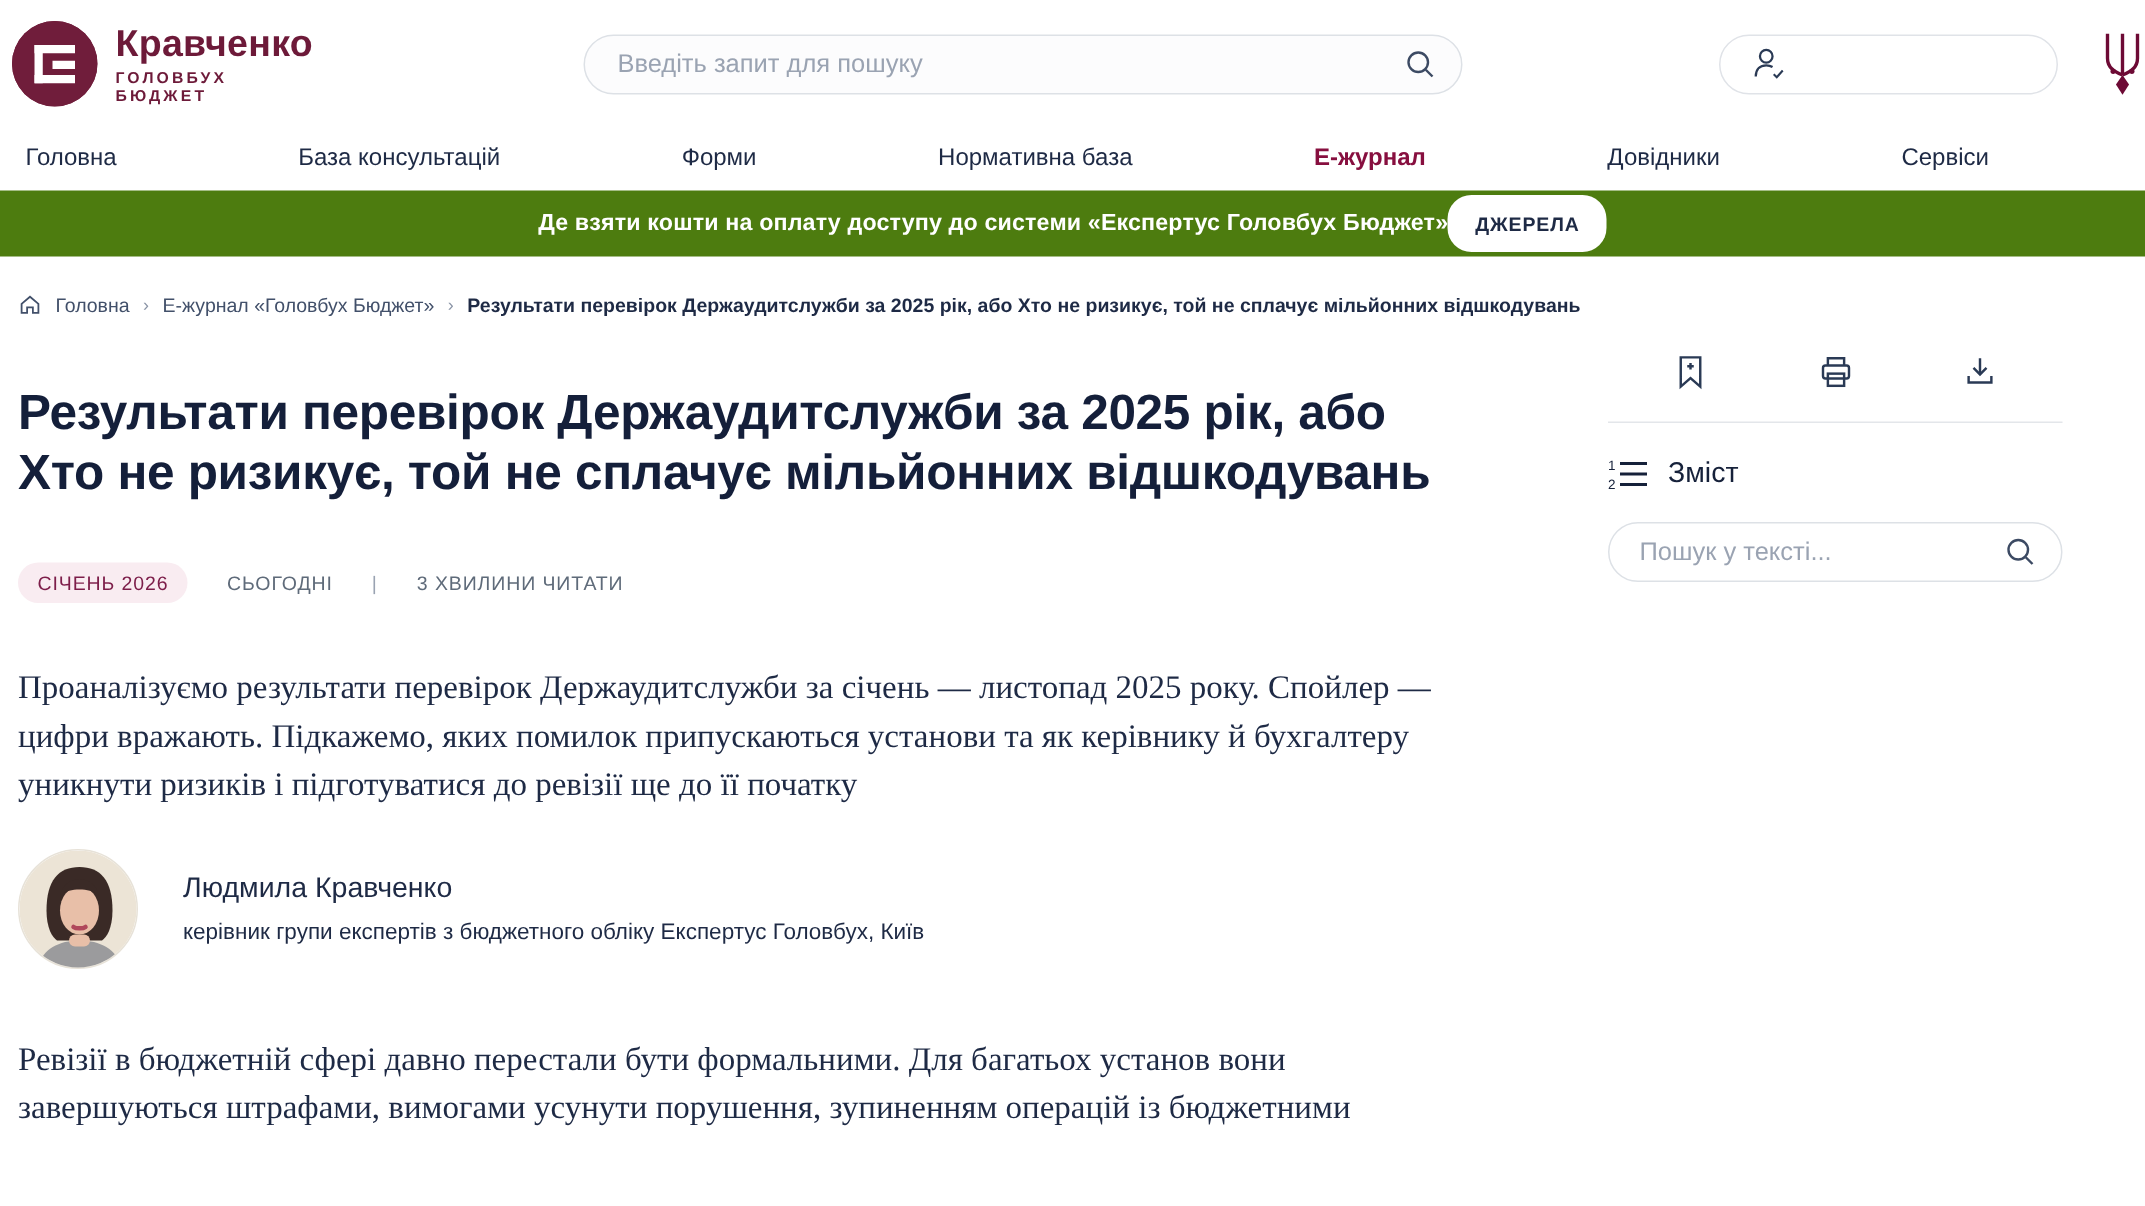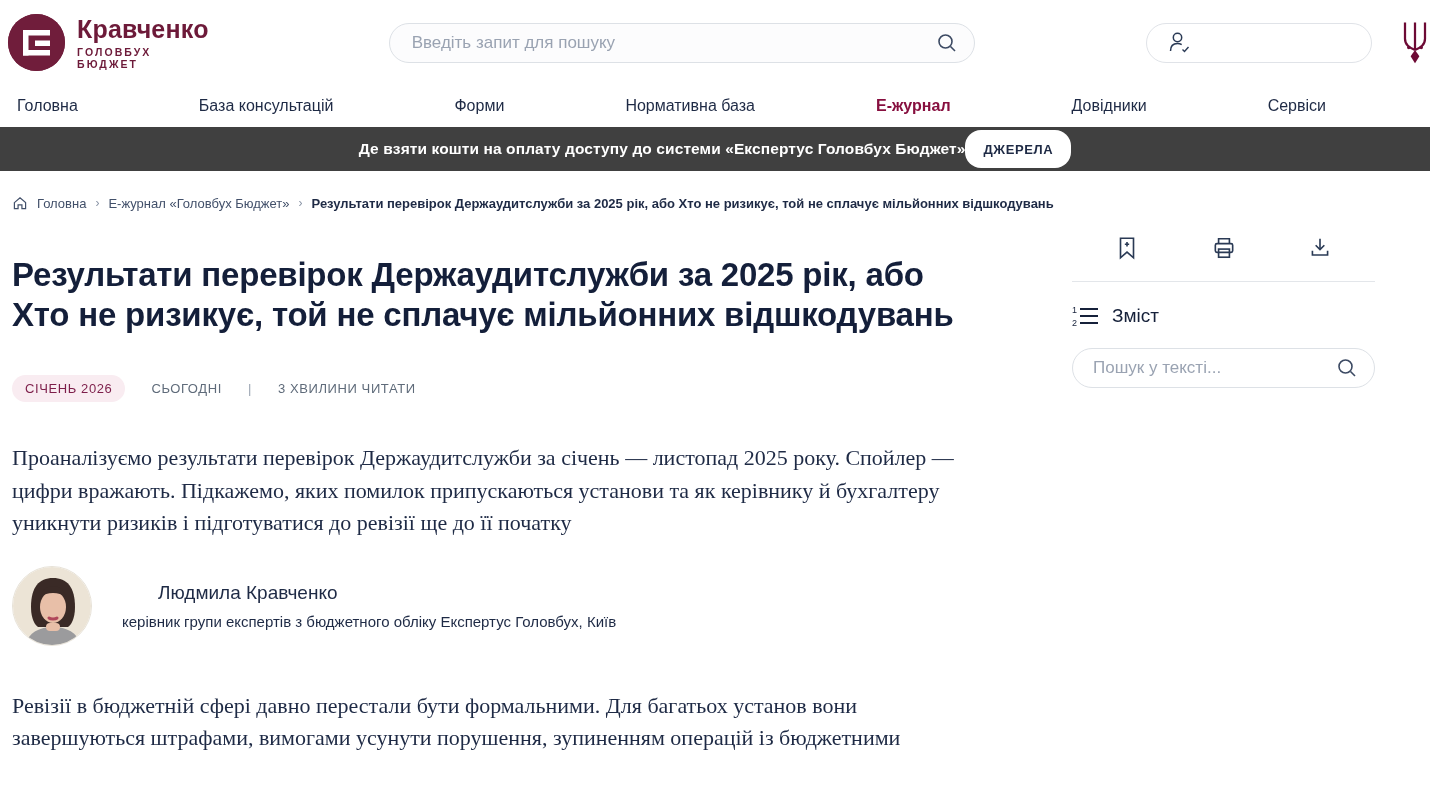--- a/index.html
+++ b/index.html
@@ -35,21 +35,21 @@
   }
   .trident-wrap { margin-left:28px; width:32px; display:flex; justify-content:center; }
 
   
   .nav { display:flex; justify-content:space-between; align-items:center;
     height:42px; padding:0 104px 0 17px; }
   .nav-item { font-size:16px; color:#1e2a45; cursor:pointer; white-space:nowrap; }
   .nav-item.active { color:#870f3f; font-weight:700; }
 
   
-  .banner { height:44px; background:#404040; display:flex; align-items:center;
+  .banner { height:44px; background:#4d7c0f; display:flex; align-items:center;
     justify-content:center; }
   .banner-text { color:#ffffff; font-size:15.5px; font-weight:700; letter-spacing:0.1px; }
   .banner-btn { background:#ffffff; color:#1e2a45; border:none; border-radius:16px;
     height:38px; padding:0 18px; font-family:"Liberation Sans", sans-serif;
     font-size:13px; font-weight:700; letter-spacing:0.6px; cursor:pointer; }
 
   
   .breadcrumb { display:flex; align-items:center; gap:9px; margin:24px 0 0 12px;
     font-size:13px; color:#42506a; white-space:nowrap; }
   .crumb { cursor:pointer; }
@@ -68,21 +68,21 @@
   .meta { display:flex; align-items:center; margin-top:40px; gap:26px;
     font-size:13px; letter-spacing:0.6px; color:#5f6b7a; }
   .issue-pill { background:#f9ecf1; color:#7d1e4a; border-radius:14px;
     padding:6px 13px; font-size:13px; letter-spacing:0.6px; cursor:pointer; }
   .meta-sep { color:#9aa3b2; }
   .lead { margin-top:40px; font-family:"Liberation Serif", serif; font-size:22px;
     line-height:32.5px; color:#1e2a45; max-width:945px; }
   .author { display:flex; align-items:center; margin-top:26px; gap:30px; }
   .avatar { width:80px; height:80px; border-radius:50%; overflow:hidden;
     border:1px solid #e7e2d8; flex:0 0 80px; }
-  .author-name { font-size:19px; color:#1e2a45;margin-left:36px; }
+  .author-name { font-size:19px; color:#1e2a45; }
   .author-role { font-size:15px; color:#1e2a45; margin-top:9px; }
   .body-text { margin-top:44px; font-family:"Liberation Serif", serif; font-size:22px;
     line-height:32px; color:#1e2a45; max-width:945px; }
 
   
   .side-icons { display:flex; justify-content:space-between; align-items:center;
     margin-top:24px; padding:0 42px; }
   .side-icon { cursor:pointer; display:flex; align-items:center; justify-content:center; }
   .side-divider { height:1px; background:#e3e6ea; margin-top:20px; }
   .toc-row { display:flex; align-items:center; gap:12px; margin-top:22px; }

